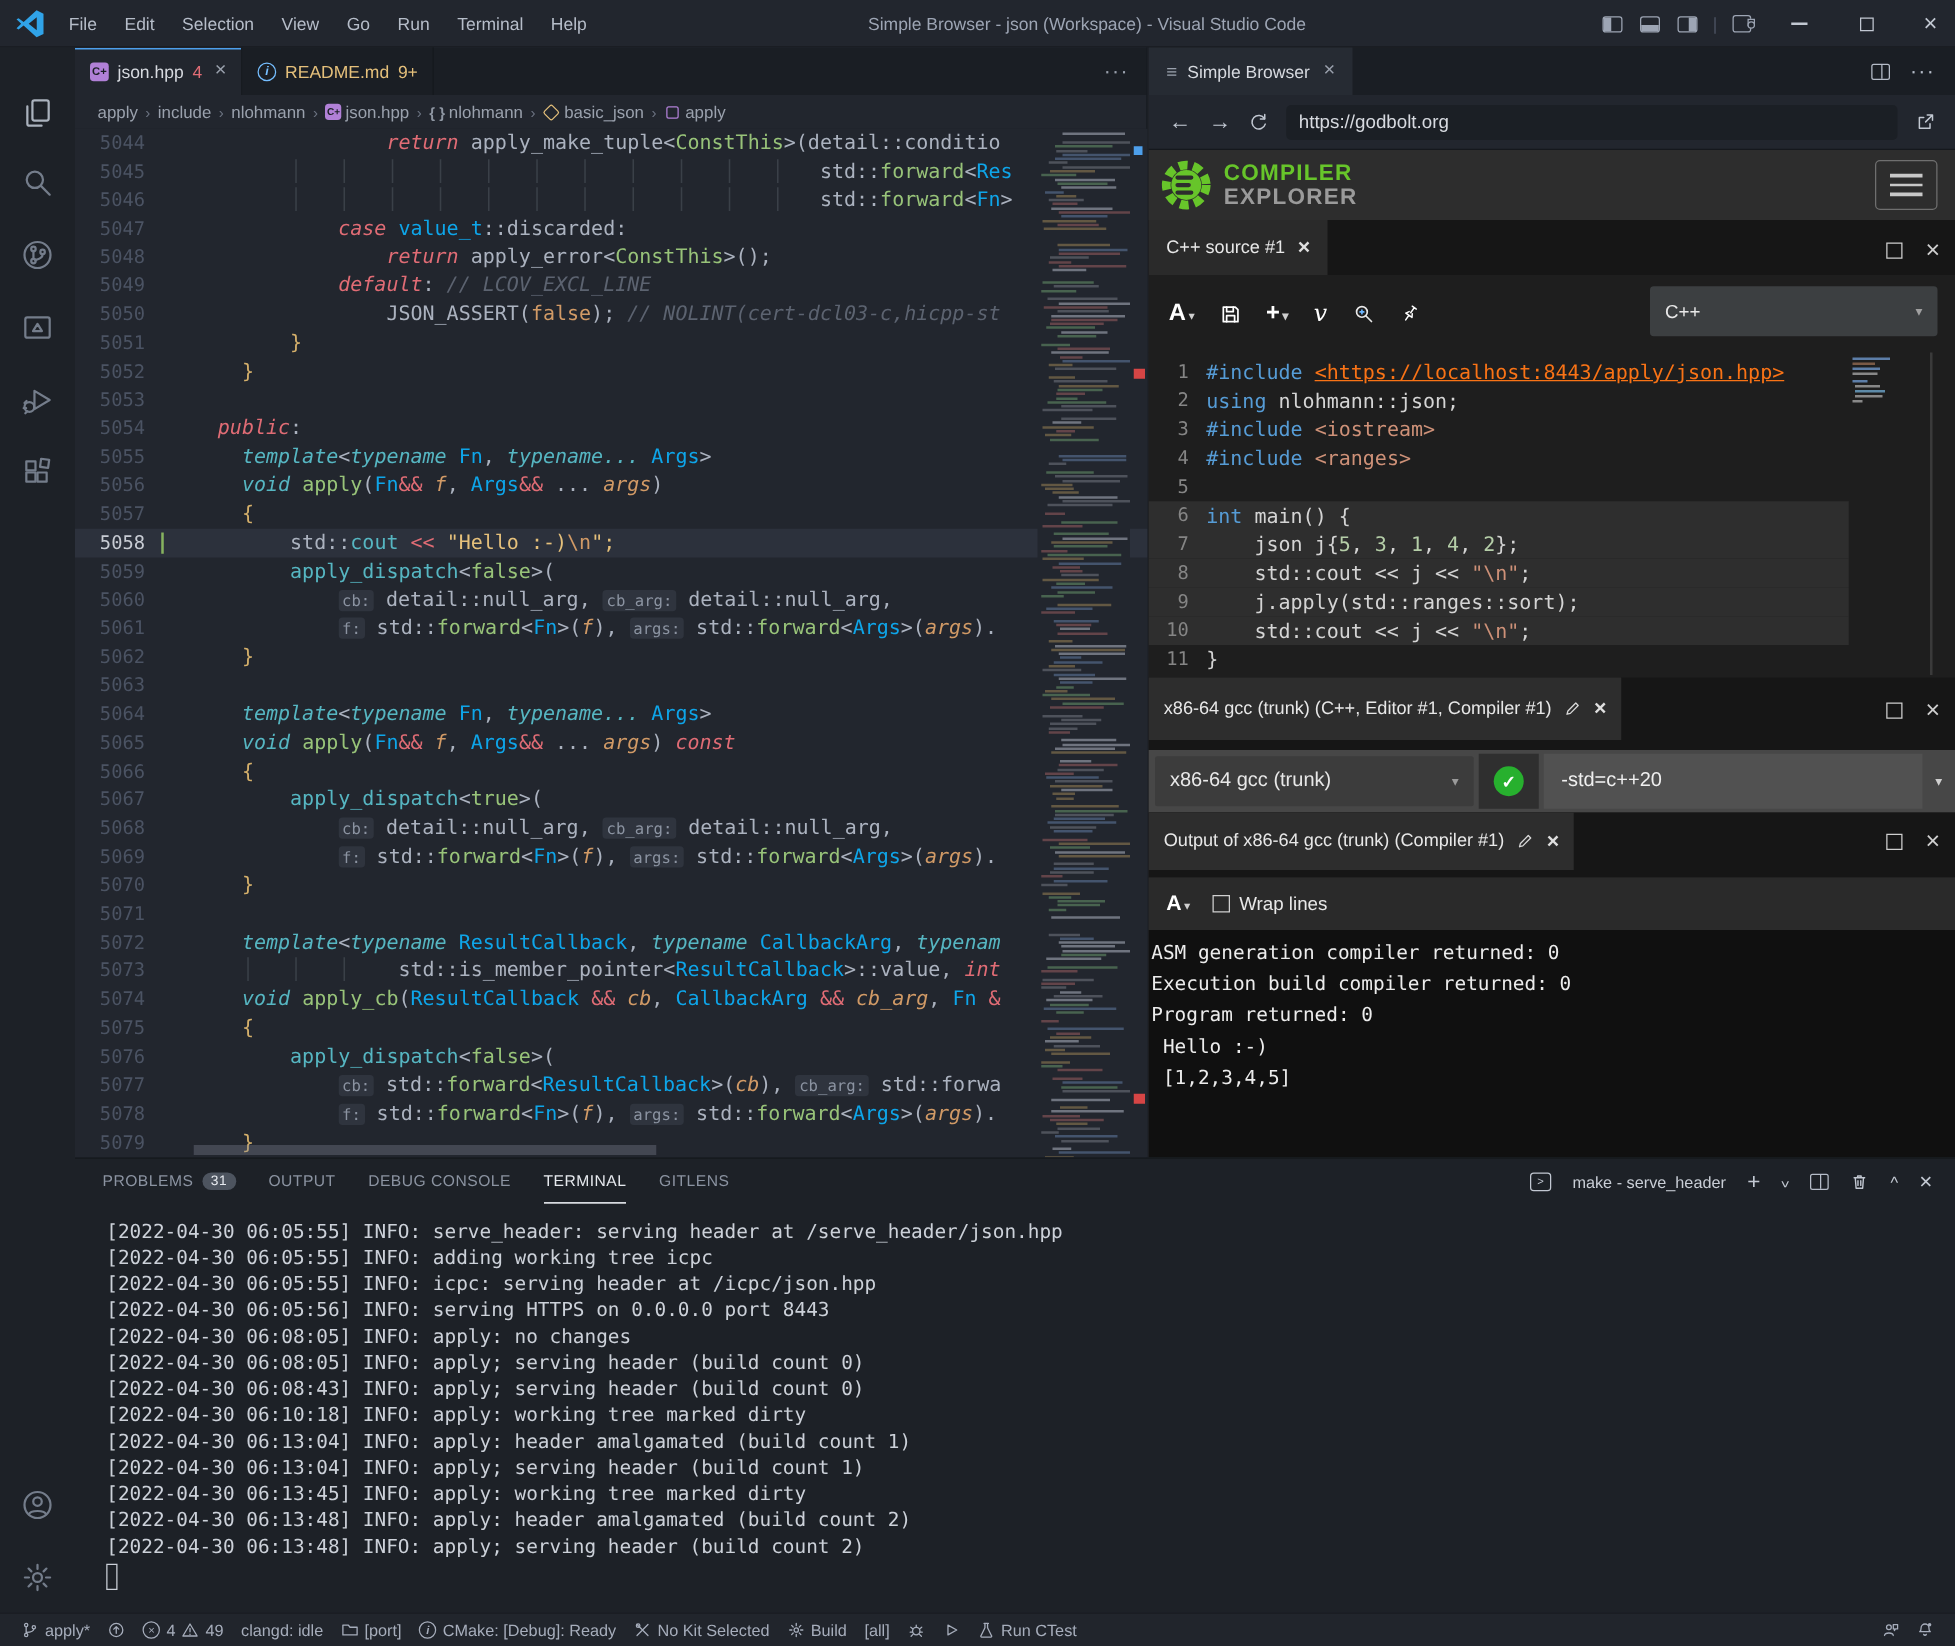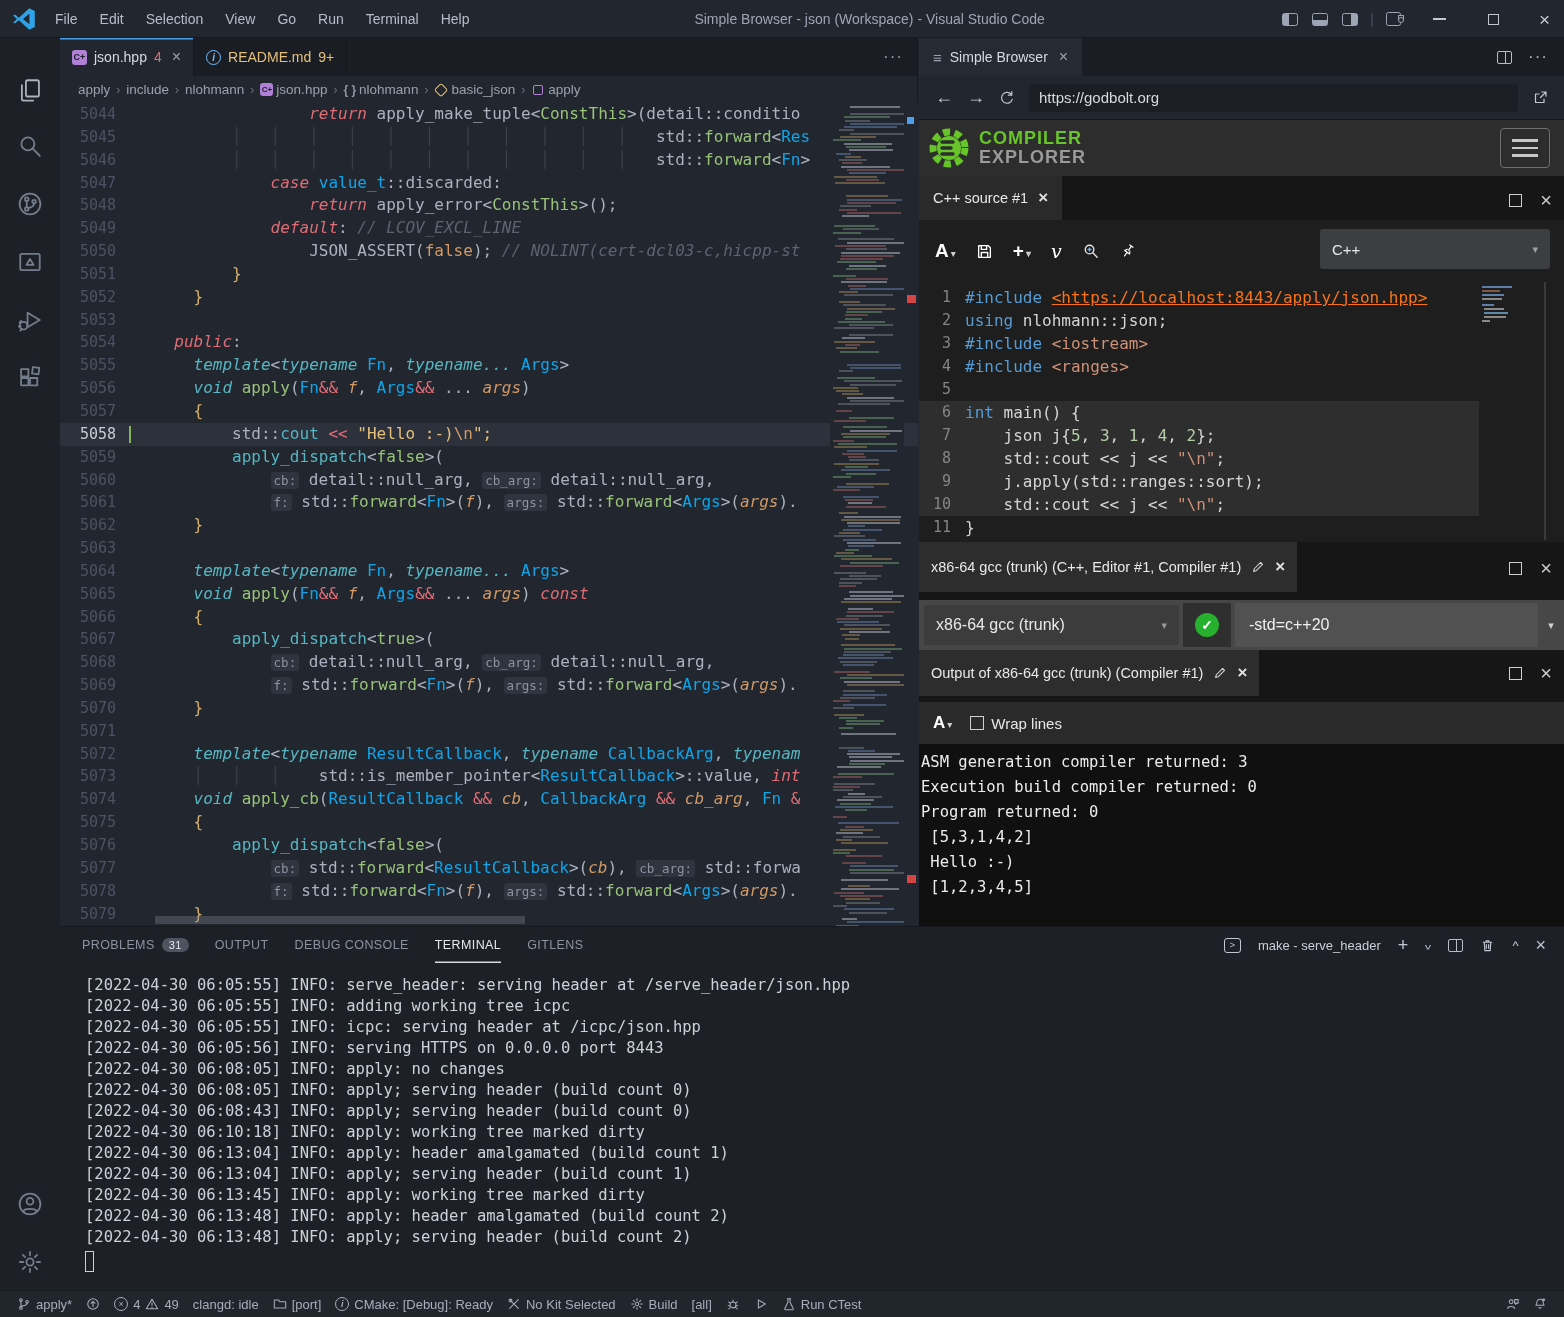--- a/index.html
+++ b/index.html
@@ -691,24 +691,23 @@
       </div>
 
       <div class="out-toolbar">
         <span><span class="mt-a" style="font-size:17px;">A</span><span class="mt-caret">▾</span></span>
         <span class="wrap-box">
           <span class="cb"></span>
           <span>Wrap lines</span>
         </span>
       </div>
       <div class="out-text" id="out-text">
-          <div>ASM generation compiler returned: 3</div>
+          <div>ASM generation compiler returned: 0</div>
           <div>Execution build compiler returned: 0</div>
           <div>Program returned: 0</div>
-          <div> [5,3,1,4,2]</div>
           <div> Hello :-)</div>
           <div> [1,2,3,4,5]</div>
         </div>
     </div>
   </section>
 
   <section class="panel">
     <div class="panel-header">
       <div id="panel-tabs" style="display:flex;gap:26px;">
           <div class="ptab">

